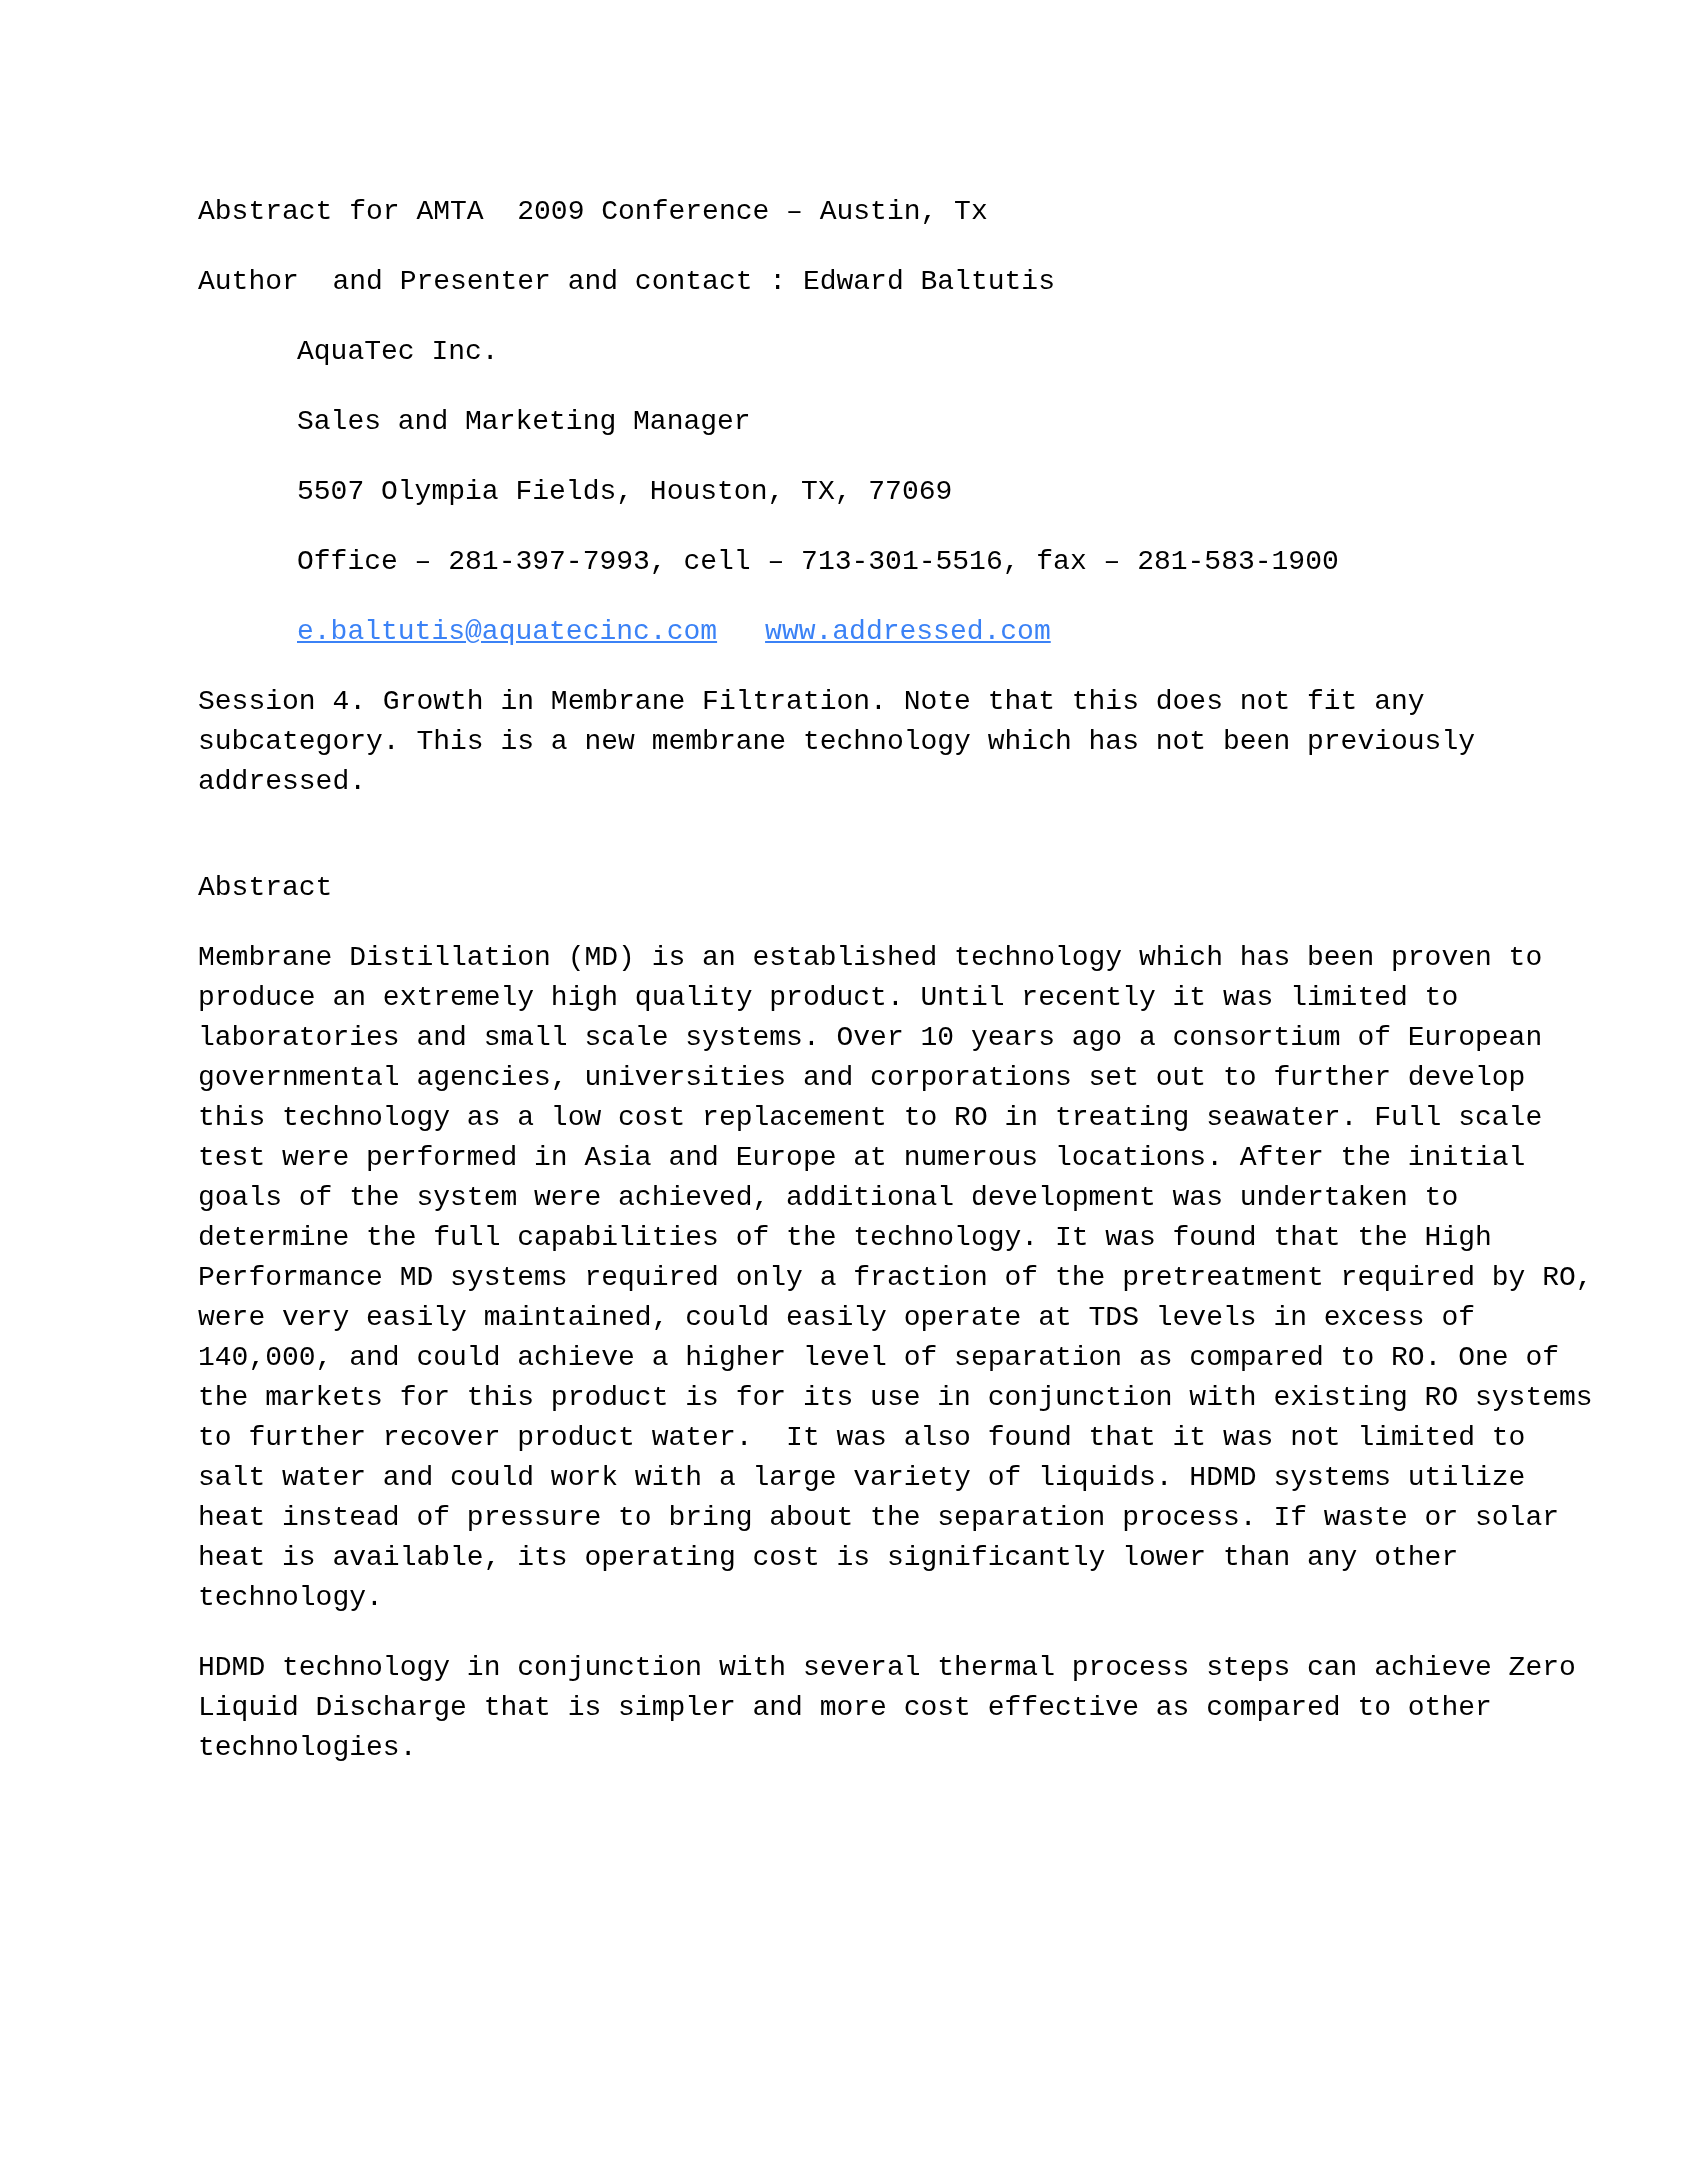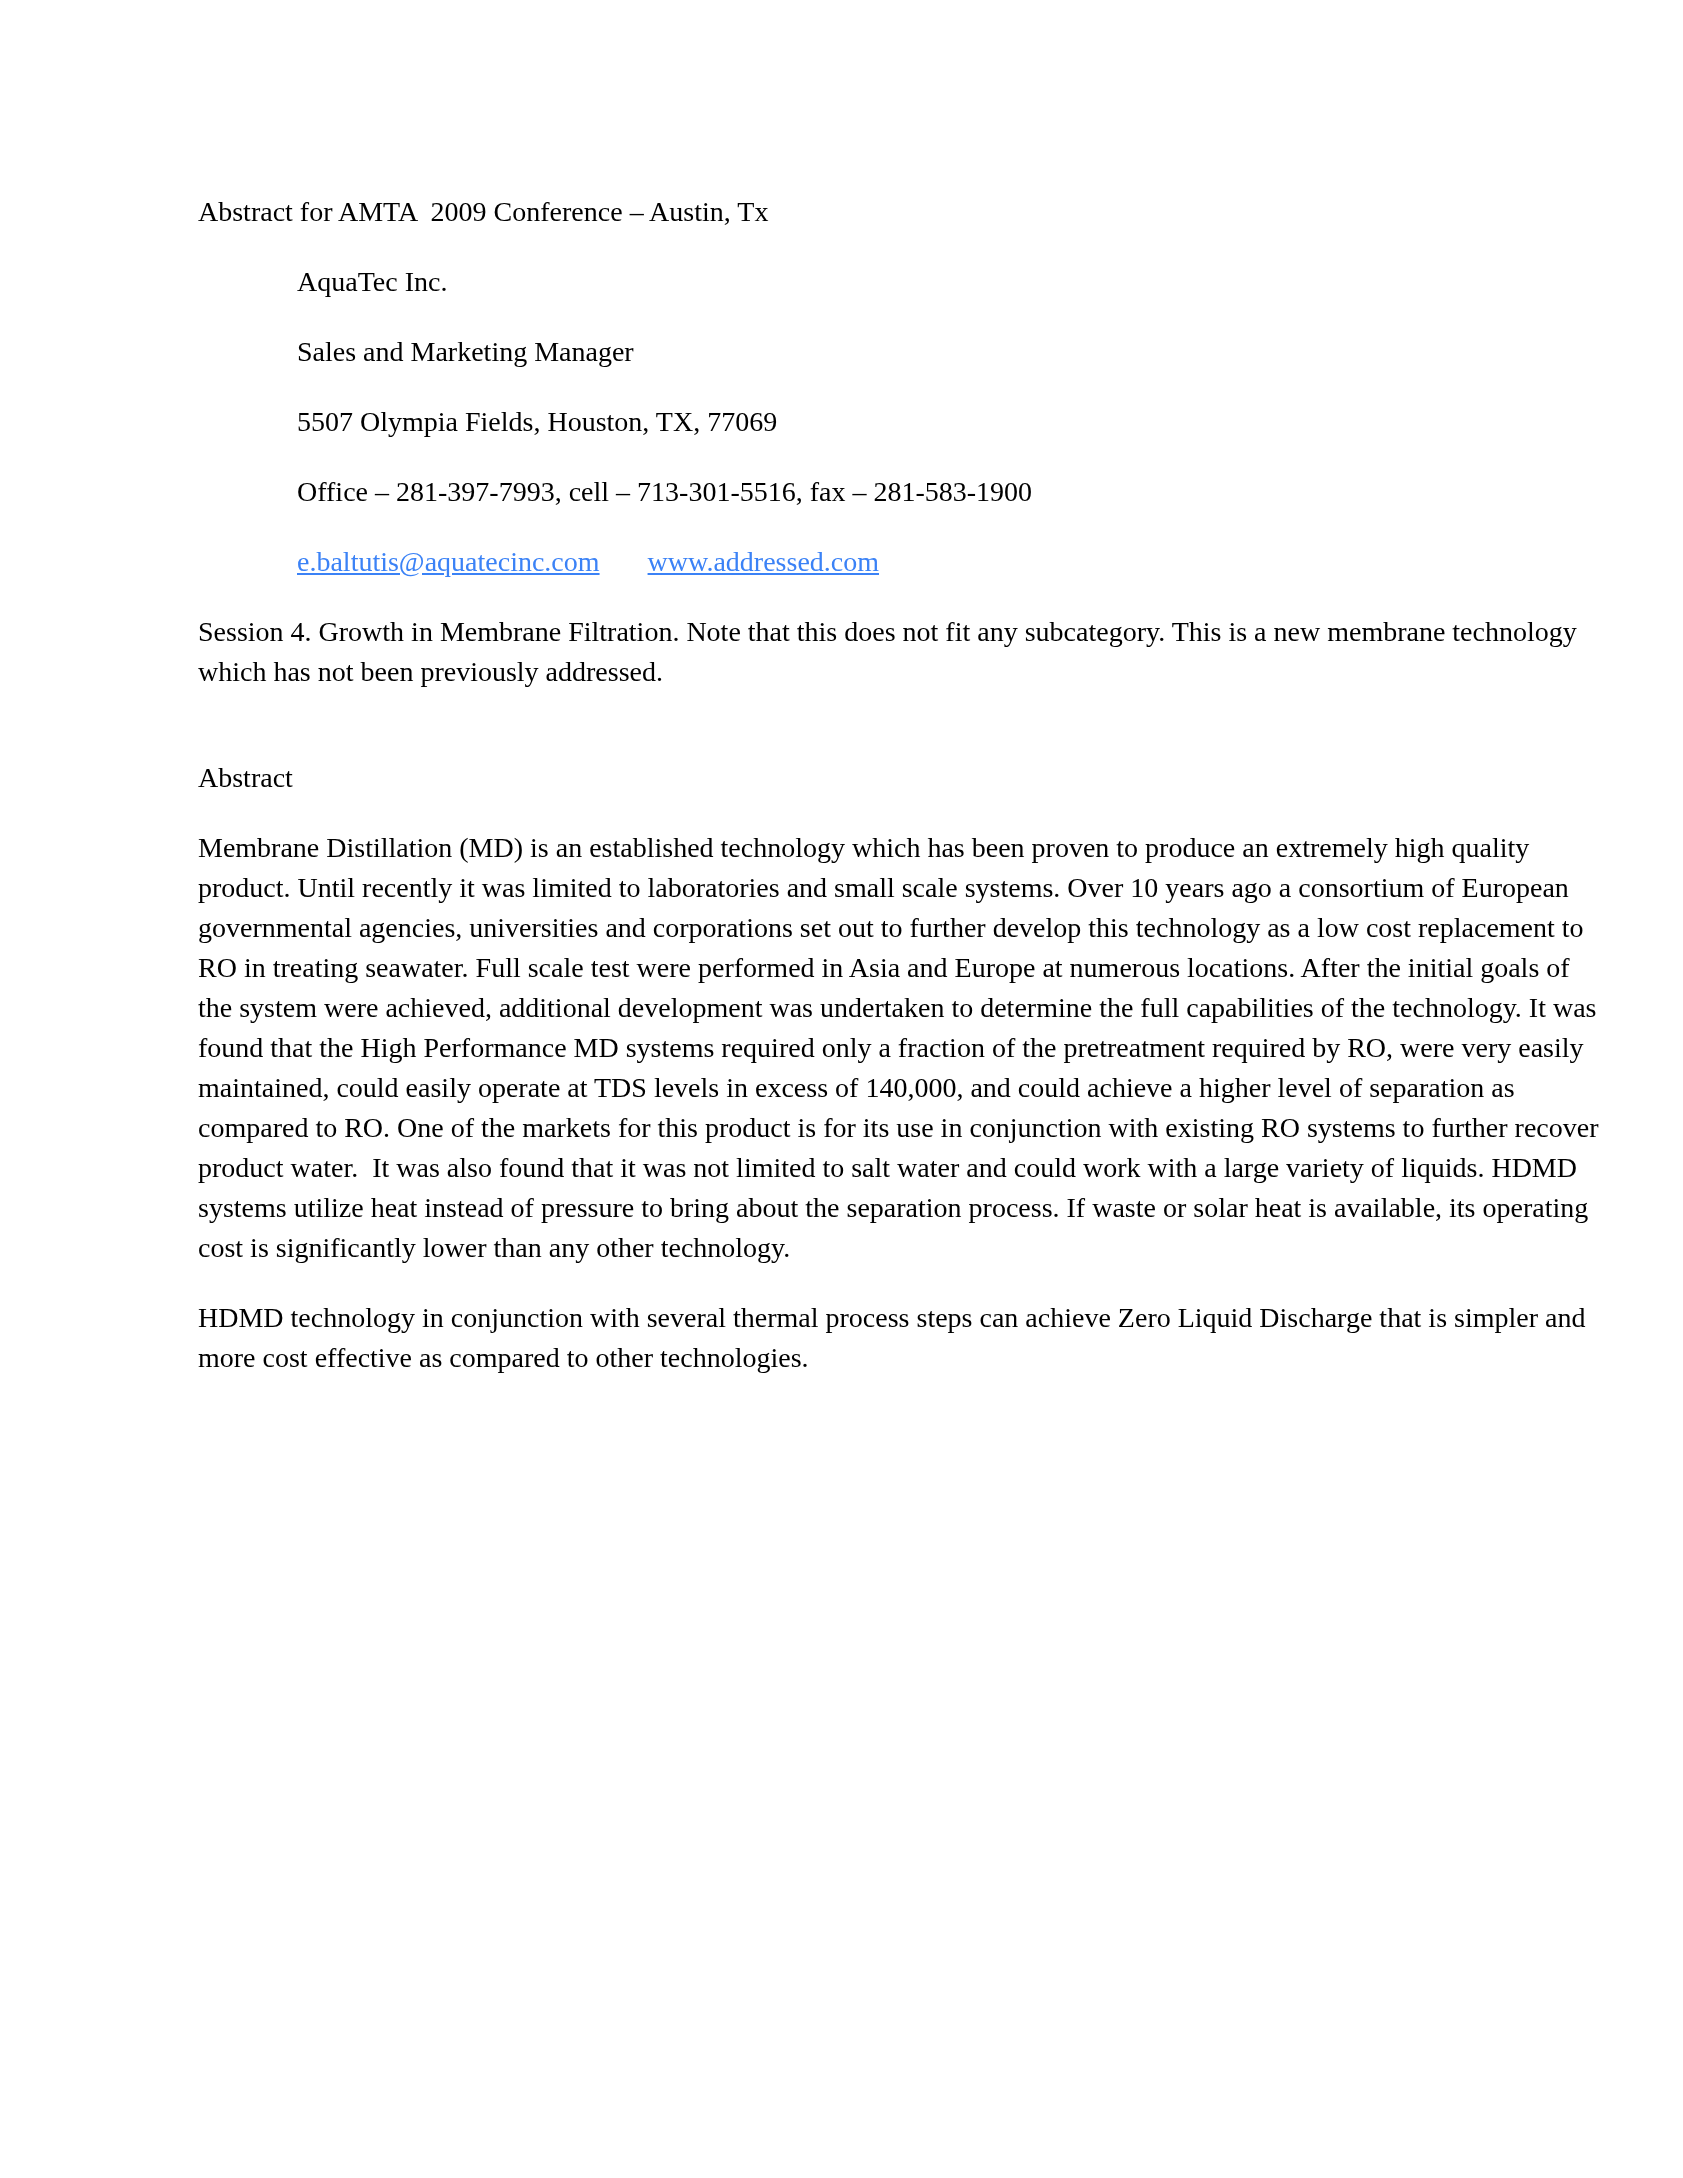--- a/index.html
+++ b/index.html
@@ -11,21 +11,21 @@
     width: 1683px;
     height: 2178px;
     position: relative;
     overflow: hidden;
   }
   .page {
     box-sizing: border-box;
     width: 1683px;
     height: 2178px;
     padding: 192px 79px 0 198px;
-    font-family: Liberation Serif, serif;
+    font-family: Liberation Mono, monospace;
     font-size: 28px;
     line-height: 40px;
     color: #000000;
   }
   .para {
     margin: 0 0 30px 0;
     white-space: pre-wrap;
   }
   .indent {
     margin-left: 99px;
@@ -50,20 +50,21 @@
     margin-top: 12px;
   }
 </style>
 </head>
 <body>
 
 <div class="page">
 
   <p class="para">Abstract for AMTA  2009 Conference – Austin, Tx</p>
 
+  <p class="para">Author  and Presenter and contact : Edward Baltutis</p>
 
   <div class="indent">
     <p class="para">AquaTec Inc.</p>
 
     <p class="para">Sales and Marketing Manager</p>
 
     <p class="para">5507 Olympia Fields, Houston, TX, 77069</p>
 
     <p class="para">Office – 281-397-7993, cell – 713-301-5516, fax – 281-583-1900</p>
 

